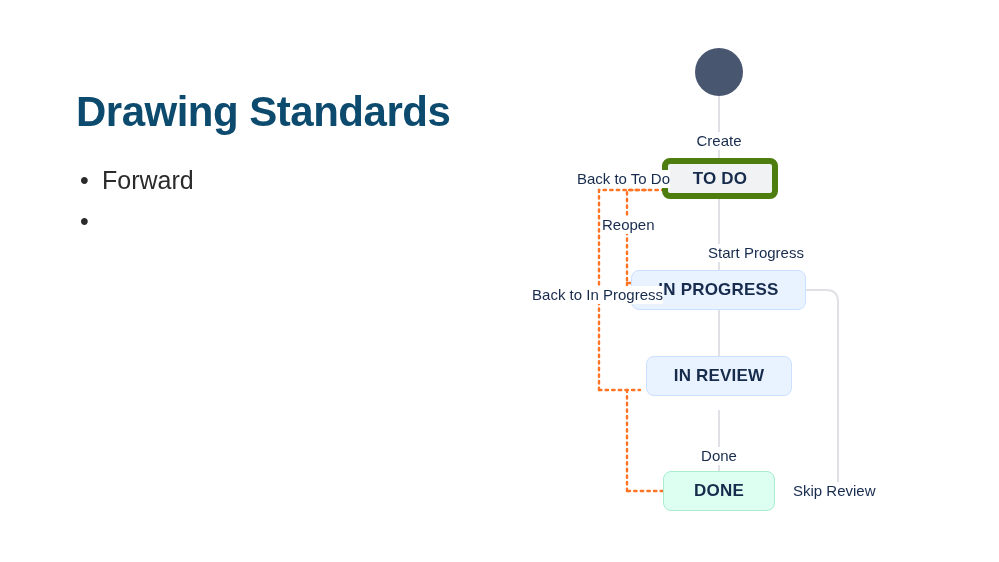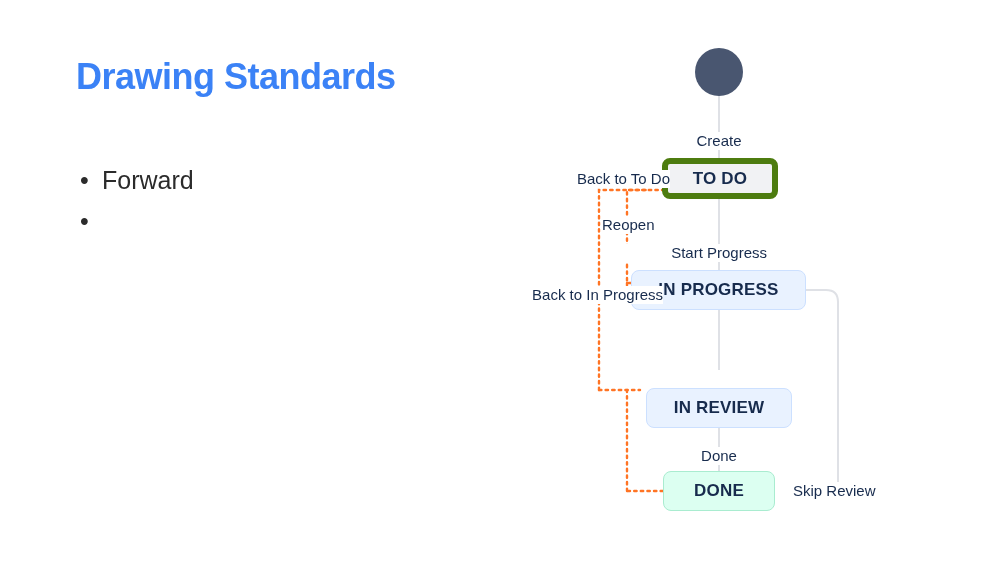--- a/index.html
+++ b/index.html
@@ -14,24 +14,24 @@
     position: relative;
     overflow: hidden;
     font-family: "Liberation Sans", sans-serif;
     -webkit-font-smoothing: antialiased;
   }
 
   
   .slide-title {
     position: absolute;
     left: 76px;
-    top: 32px;
-    font-size: 36px;
+    top: 60px;
+    font-size: 42px;
     font-weight: bold;
-    color: #3b82f6;
+    color: #0c4a6e;
     letter-spacing: -0.5px;
     white-space: nowrap;
   }
   .bullet-list {
     position: absolute;
     left: 76px;
     top: 160px;
     width: 420px;
     margin: 0;
     padding: 0;
@@ -157,27 +157,27 @@
       <path d="M627,283 L627,300"></path>
     </g>
   </svg>
 
   <div class="start-circle" style="left:695px; top:48px; width:48px; height:48px;"></div>
 
   <div class="node node-todo" style="left:662px; top:158px; width:116px; height:41px;">TO DO</div>
 
   <div class="node node-blue" style="left:631px; top:270px; width:175px; height:40px;">IN PROGRESS</div>
 
-  <div class="node node-blue" style="left:646px; top:388px; width:146px; height:40px;">IN REVIEW</div>
+  <div class="node node-blue" style="left:646px; top:356px; width:146px; height:40px;">IN REVIEW</div>
 
   <div class="node node-green" style="left:663px; top:471px; width:112px; height:40px;">DONE</div>
 
   <div class="edge-label lbl-center" style="left:659px; top:132px; width:120px;">Create</div>
 
-  <div class="edge-label lbl-center" style="left:607px; top:244px; width:160px;text-align:right;">Start Progress</div>
+  <div class="edge-label lbl-center" style="left:676px; top:244px; width:160px;">Start Progress</div>
 
 
   <div class="edge-label lbl-center" style="left:659px; top:447px; width:120px;">Done</div>
 
   <div class="edge-label" style="left:793px; top:482px;">Skip Review</div>
 
   <div class="edge-label lbl-right" style="left:500px; top:170px; width:170px;">Back to To Do</div>
 
   <div class="edge-label" style="left:602px; top:216px;">Reopen</div>
 

